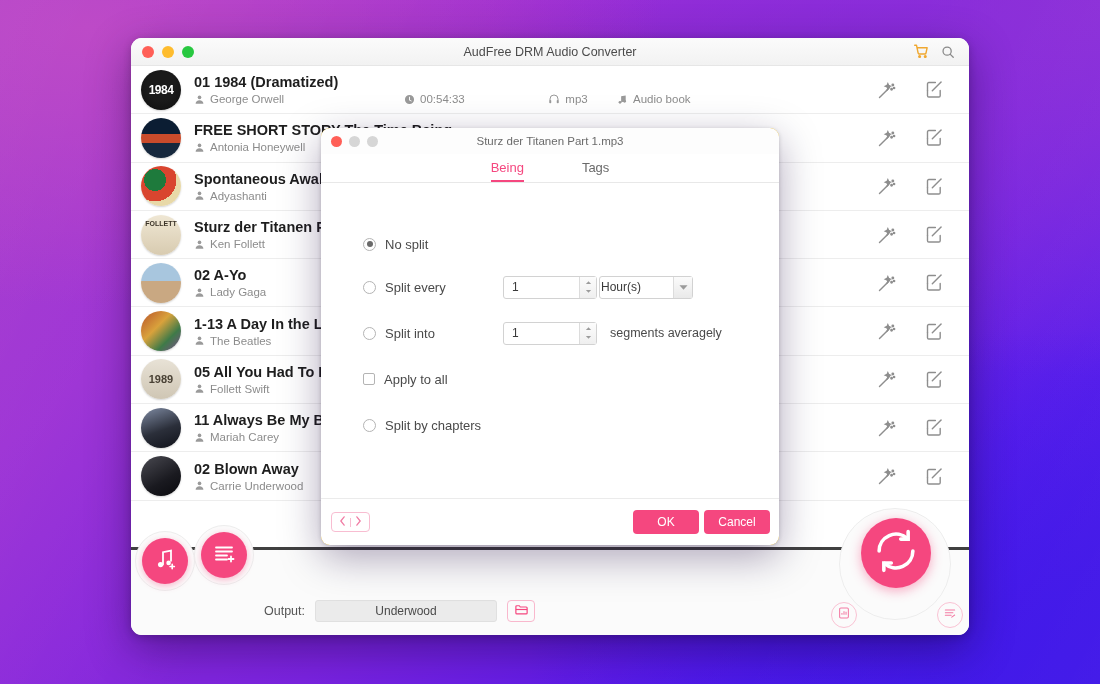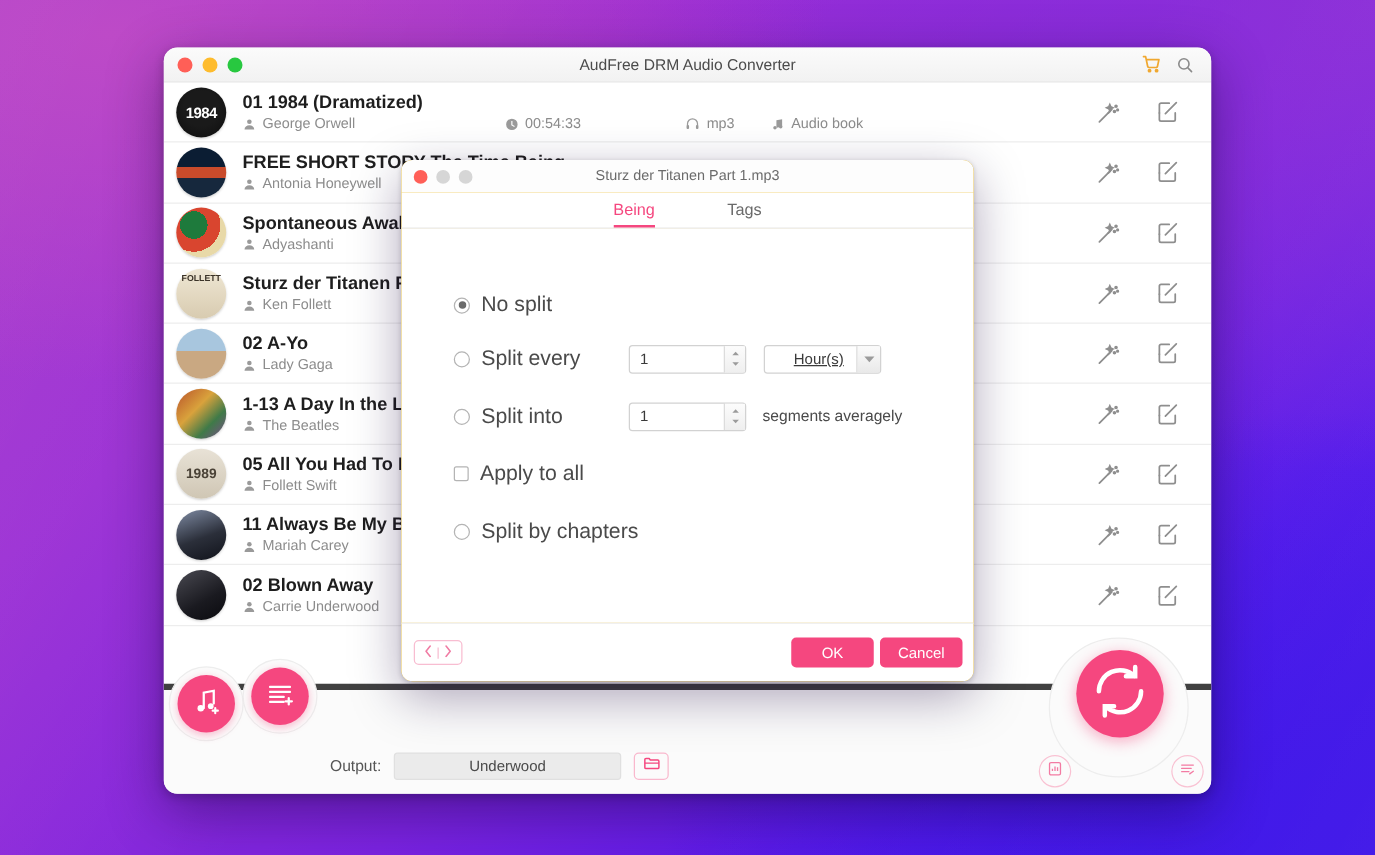--- a/index.html
+++ b/index.html
@@ -94,21 +94,21 @@
   .track-actions {
     display: flex; align-items: center; gap: 27px;
     padding-right: 24px; flex: 0 0 auto;
   }
   .act-icon { color: #8e8e8e; display: flex; cursor: pointer; }
 
   
   .bottombar {
     flex: 0 0 88px; height: 88px;
     background: #fbfbfb;
-    border-top: 5px solid #404040;
+    border-top: 3px solid #404040;
     position: relative;
   }
   .fab {
     position: absolute;
     border-radius: 50%;
     background: #f5477f;
     display: flex; align-items: center; justify-content: center;
     color: #fff;
     box-shadow: 0 2px 7px rgba(245,71,127,0.38);
     cursor: pointer;
@@ -214,21 +214,21 @@
     border: 1px solid #b4b4b4; background: #fff;
     flex: 0 0 13px;
     display: flex; align-items: center; justify-content: center;
     cursor: pointer;
   }
   .radio.checked::after {
     content: ''; width: 6px; height: 6px; border-radius: 50%;
     background: #6a6a6a;
   }
   .opt-label {
-    font-size: 17px; color: #4a4a4a;
+    font-size: 13px; color: #4a4a4a;
     margin-left: 9px;
     white-space: nowrap;
   }
   .opt-label.w { width: 91px; }
   .spinner {
     width: 94px; height: 23px;
     border: 1px solid #d2d2d2; border-radius: 3px;
     background: #fff;
     display: flex; align-items: center;
     font-size: 12px; color: #3a3a3a;
@@ -244,25 +244,24 @@
     display: flex; flex-direction: column;
     align-items: center; justify-content: center; gap: 2px;
     color: #9b9b9b; cursor: pointer;
   }
   .selectbox {
     width: 94px; height: 23px;
     border: 1px solid #d2d2d2; border-radius: 3px;
     background: #fff;
     display: flex; align-items: center;
     font-size: 12px; color: #3a3a3a;
-    padding-left: 23px;
+    padding-left: 1px;
     position: relative;
-    margin-left: 14px;
+    margin-left: 2px;
     cursor: pointer;
-    text-decoration: underline;
   }
   .sel-arrow {
     position: absolute; right: 0; top: 0; bottom: 0; width: 19px;
     background: linear-gradient(#fbfbfb,#e9e9e9);
     border-left: 1px solid #dcdcdc;
     display: flex; align-items: center; justify-content: center;
     color: #9b9b9b;
   }
   .suffix-label { font-size: 12.5px; color: #4a4a4a; margin-left: 13px; }
   .checkbox {

